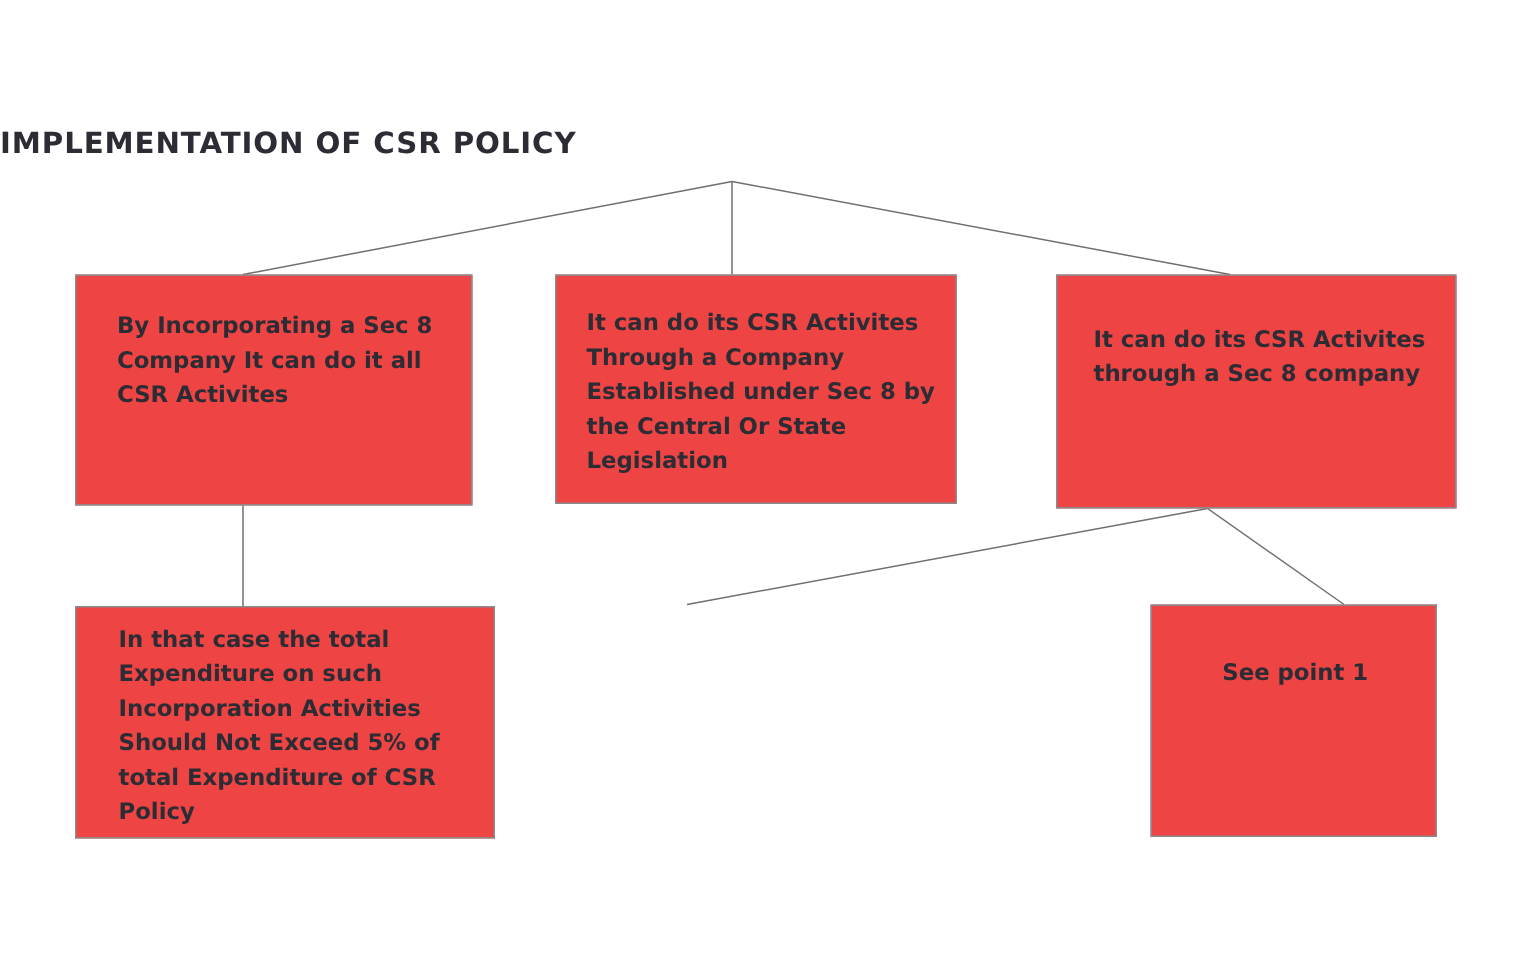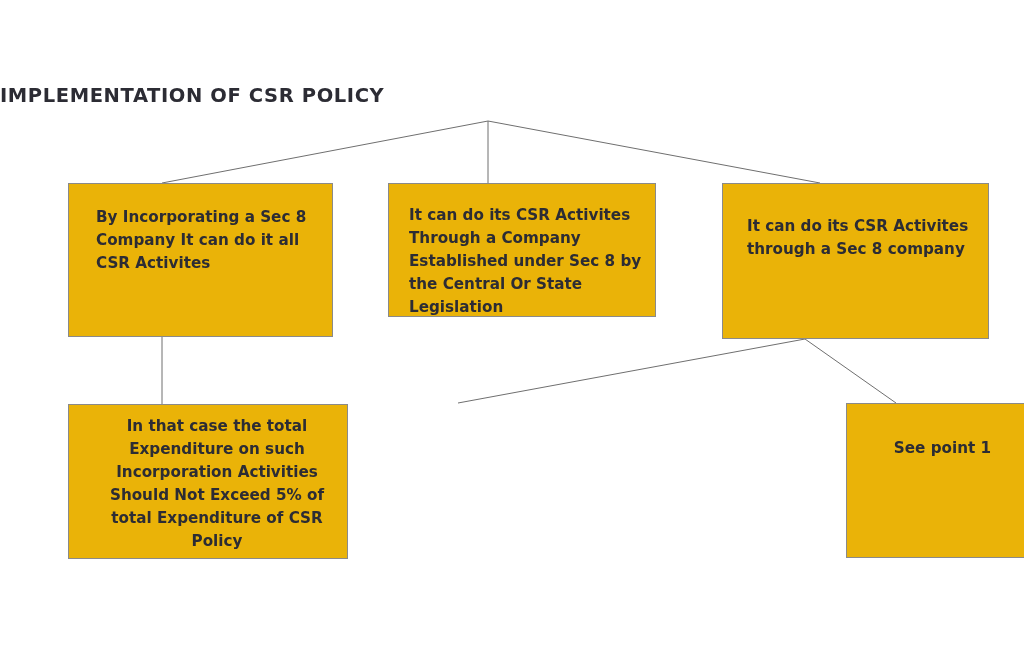--- a/index.html
+++ b/index.html
@@ -38,51 +38,50 @@
     font-size: 19.5px;
     font-weight: bold;
     letter-spacing: 0.6px;
     color: #2c2c34;
     font-family: "DejaVu Sans", sans-serif;
   }
   .node {
     position: absolute;
     box-sizing: border-box;
     border: 1px solid #8a8a8a;
-    background: #eab308;
+    background: #ef4444;
     color: #2c2c34;
     font-size: 15.2px;
     line-height: 1.52;
     font-weight: 600;
     font-family: "DejaVu Sans", sans-serif;
-    margin-left: 18px;
   }
   .node .node-text {
     position: absolute;
     display: block;
     white-space: pre-line;
   }
   
   #node-sec8-incorporation { left: 50px;  top: 183px; width: 265px; height: 154px; }
   #node-sec8-incorporation .node-text { left: 27px; top: 22px; width: 225px; }
 
-  #node-company-central-state { left: 370px; top: 183px; width: 268px; height: 134px; }
+  #node-company-central-state { left: 370px; top: 183px; width: 268px; height: 153px; }
   #node-company-central-state .node-text { left: 20px; top: 20px; width: 235px; }
 
   #node-through-sec8-company { left: 704px; top: 183px; width: 267px; height: 156px; }
   #node-through-sec8-company .node-text { left: 24px; top: 31px; width: 232px; }
 
   
   #node-expenditure-limit { left: 50px; top: 404px; width: 280px; height: 155px; }
-  #node-expenditure-limit .node-text { left: 28px; top: 10px; width: 240px; text-align: center; }
+  #node-expenditure-limit .node-text { left: 28px; top: 10px; width: 240px; }
 
   #node-track-record { left: 413px; top: 403px; width: 267px; height: 157px; }
   #node-track-record .node-text { left: 22px; top: 40px; width: 236px; }
 
-  #node-see-point-1 { left: 828px; top: 403px; width: 191px; height: 155px; }
+  #node-see-point-1 { left: 767px; top: 403px; width: 191px; height: 155px; }
   #node-see-point-1 .node-text { left: 0px; top: 33px; width: 191px; text-align: center; }
 </style>
 </head>
 <body>
 
 <div id="canvas">
 
   <div class="diagram-title">IMPLEMENTATION OF CSR POLICY</div>
 
   <svg id="connectors" viewBox="0 0 1024 647" xmlns="http://www.w3.org/2000/svg">

